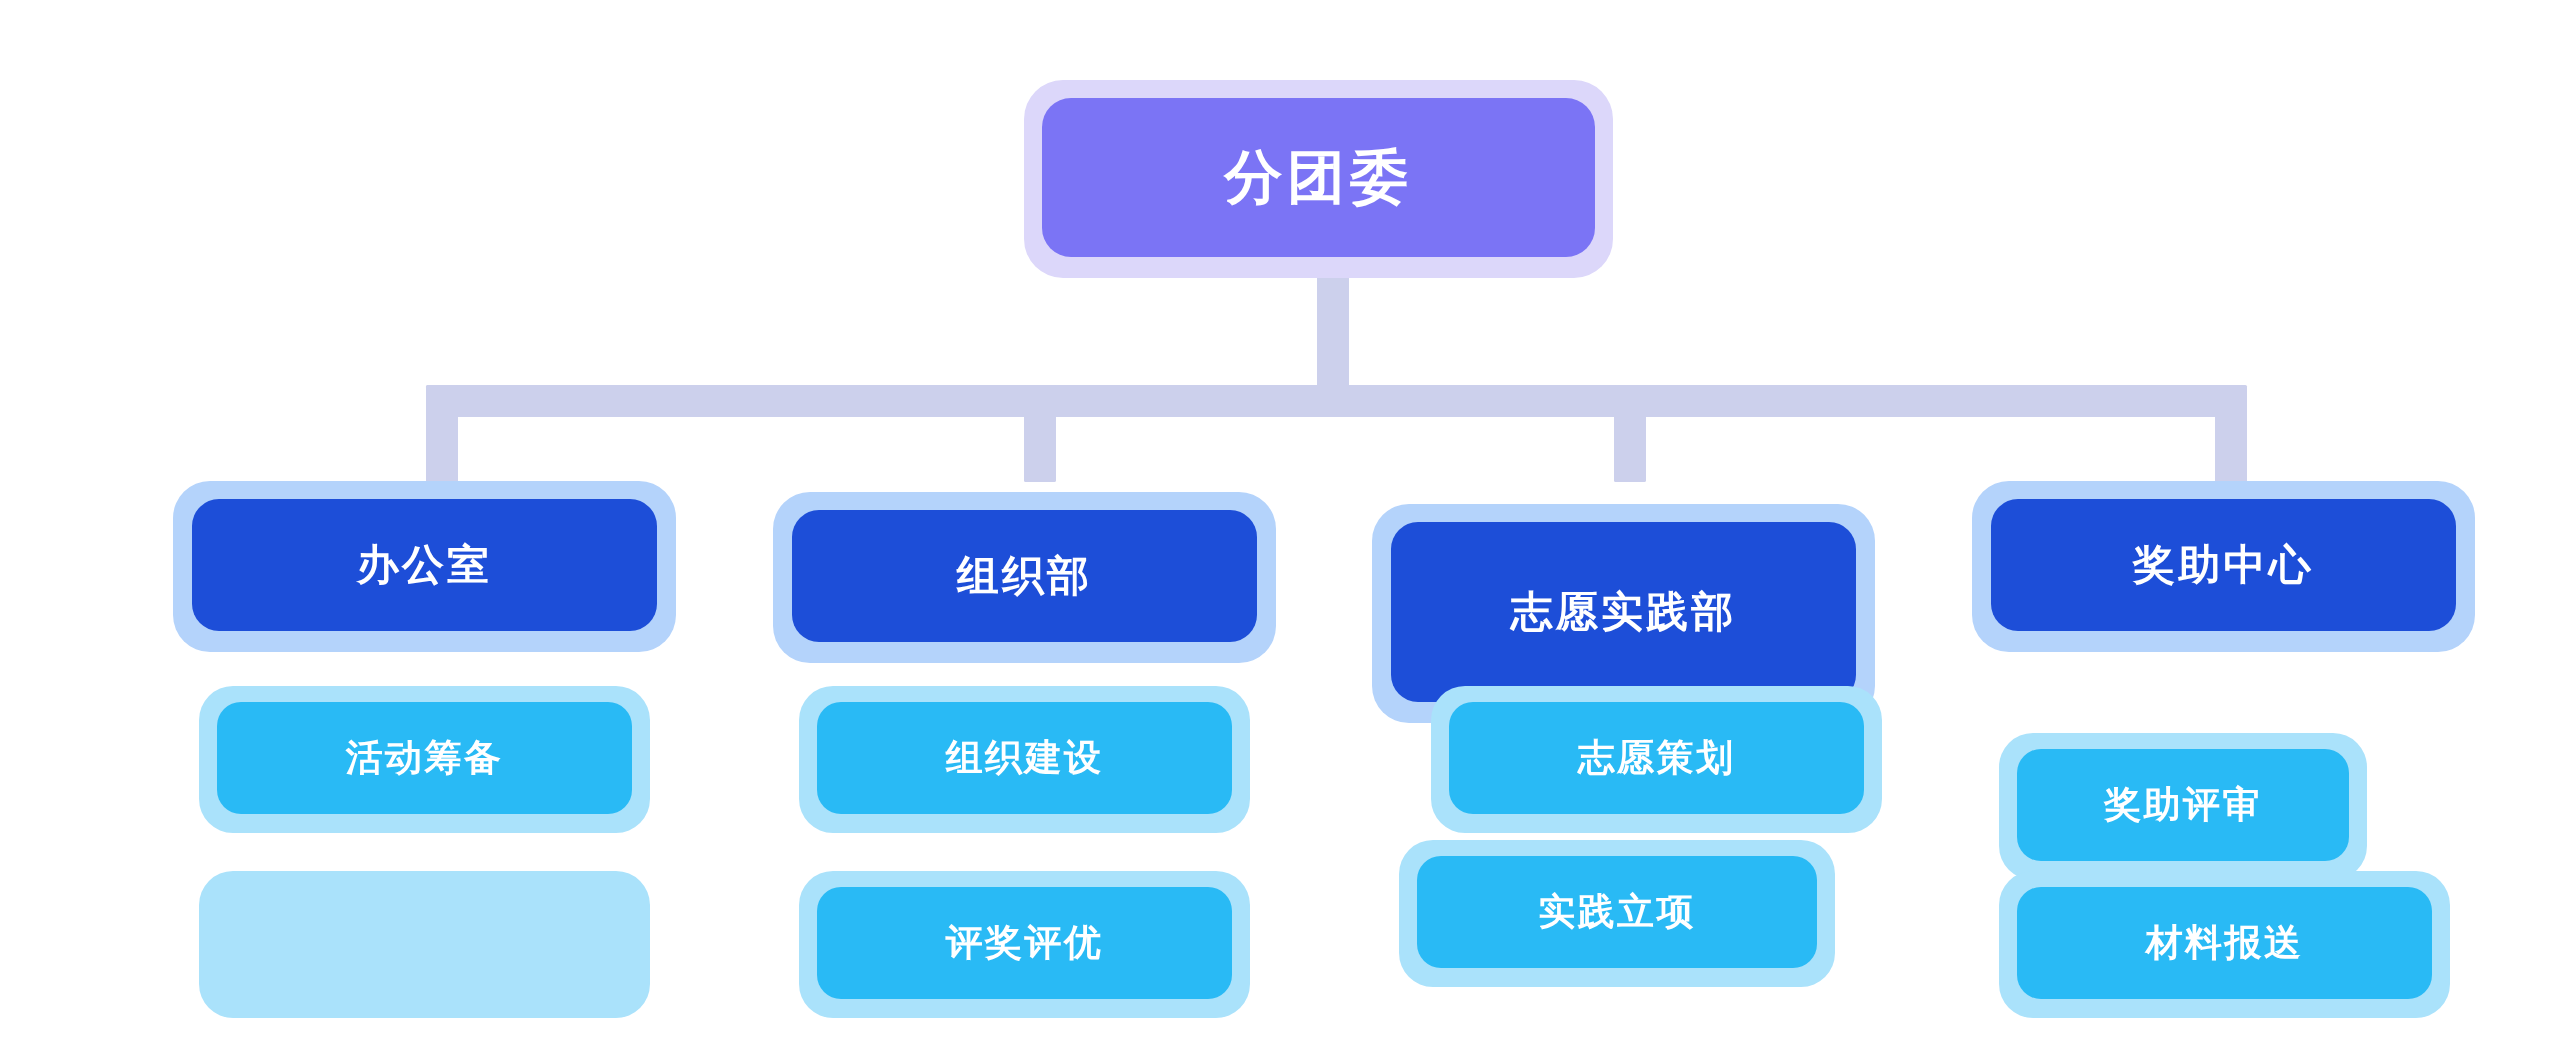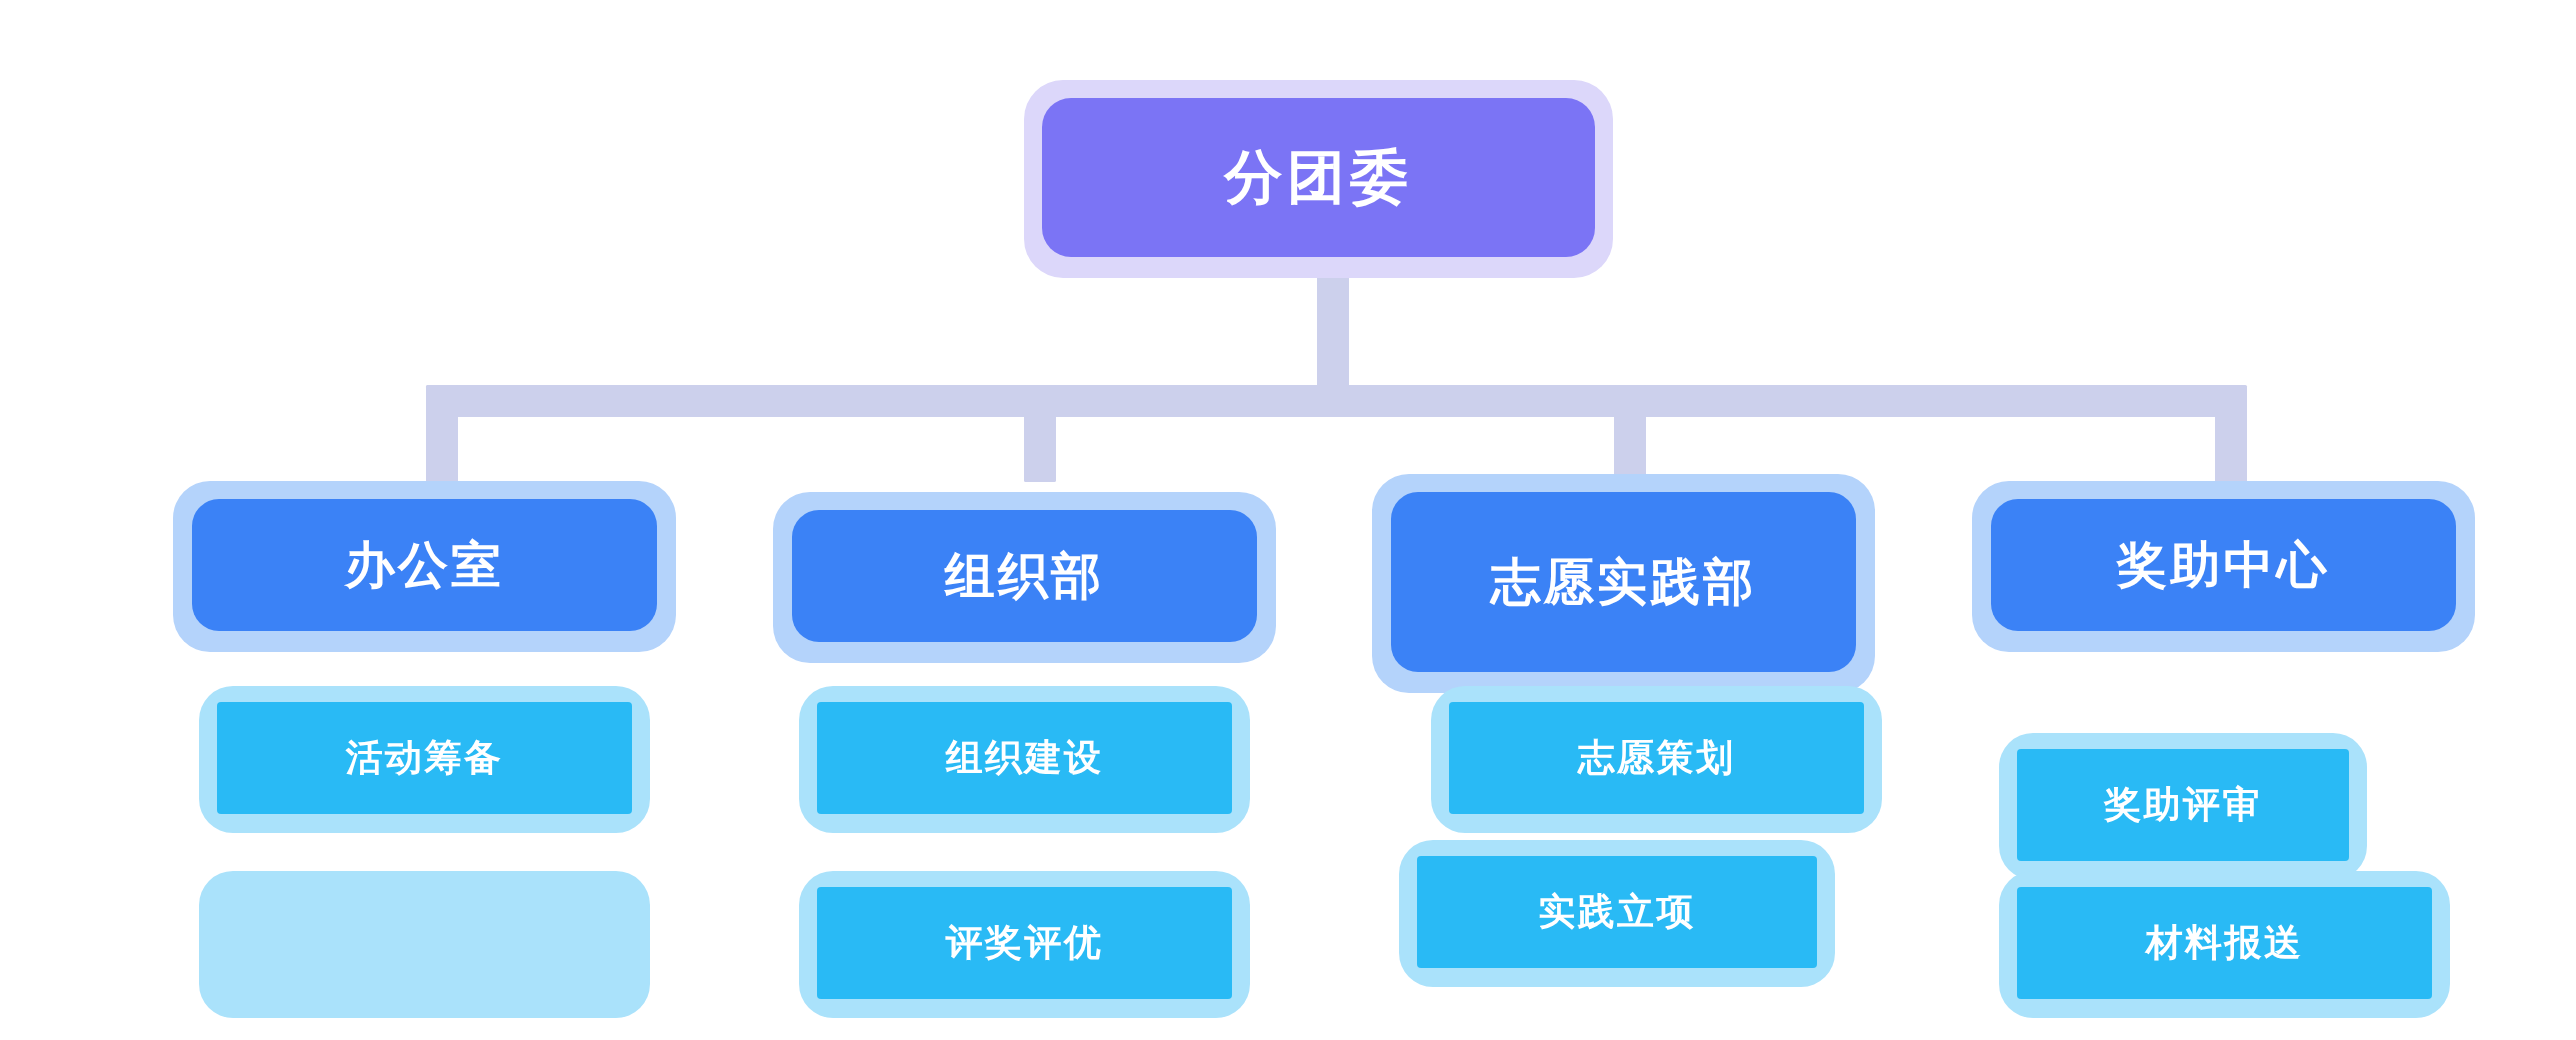--- a/index.html
+++ b/index.html
@@ -65,35 +65,35 @@
     background:#7b74f5;
     inset:17.7px 17.7px 21px 17.7px;
     font-size:58px;
     letter-spacing:4.8px;
     border-radius:29px;
   }
 
   
   .node-dept .halo { background:#b4d3fb; border-radius:37px; }
   .node-dept .pill {
-    background:#3b82f6;
+    background:#1d4ed8;
     inset:17.7px 19.3px 21px 19.3px;
-    font-size:50px;
+    font-size:42px;
     letter-spacing:3.2px;
     border-radius:27px;
   }
 
   
   .node-leaf .halo { background:#aae2fb; border-radius:34px; }
   .node-leaf .pill {
     background:#29baf5;
     inset:16px 17.7px 19.3px 17.7px;
     font-size:37px;
     letter-spacing:2.4px;
-    border-radius:4px;
+    border-radius:24px;
   }
 </style>
 </head>
 <body>
 
 <div id="chart-root">
 
   <div class="connector-layer">
 
     <div class="conn-v" style="left:1285px; top:242px; height:115px;"></div>
@@ -114,21 +114,21 @@
   <div class="node node-dept" style="left:141px; top:449px; width:503px; height:171px;">
     <div class="halo"></div>
     <div class="pill">办公室</div>
   </div>
 
   <div class="node node-dept" style="left:741px; top:449px; width:503px; height:171px;margin-top:11px;">
     <div class="halo"></div>
     <div class="pill">组织部</div>
   </div>
 
-  <div class="node node-dept" style="left:1340px; top:442px; width:503px; height:219px;">
+  <div class="node node-dept" style="left:1340px; top:472px; width:503px; height:219px;">
     <div class="halo"></div>
     <div class="pill">志愿实践部</div>
   </div>
 
   <div class="node node-dept" style="left:1940px; top:449px; width:503px; height:171px;">
     <div class="halo"></div>
     <div class="pill">奖助中心</div>
   </div>
 
   <div class="node node-leaf" style="left:167px; top:654px; width:451px; height:147px;">

